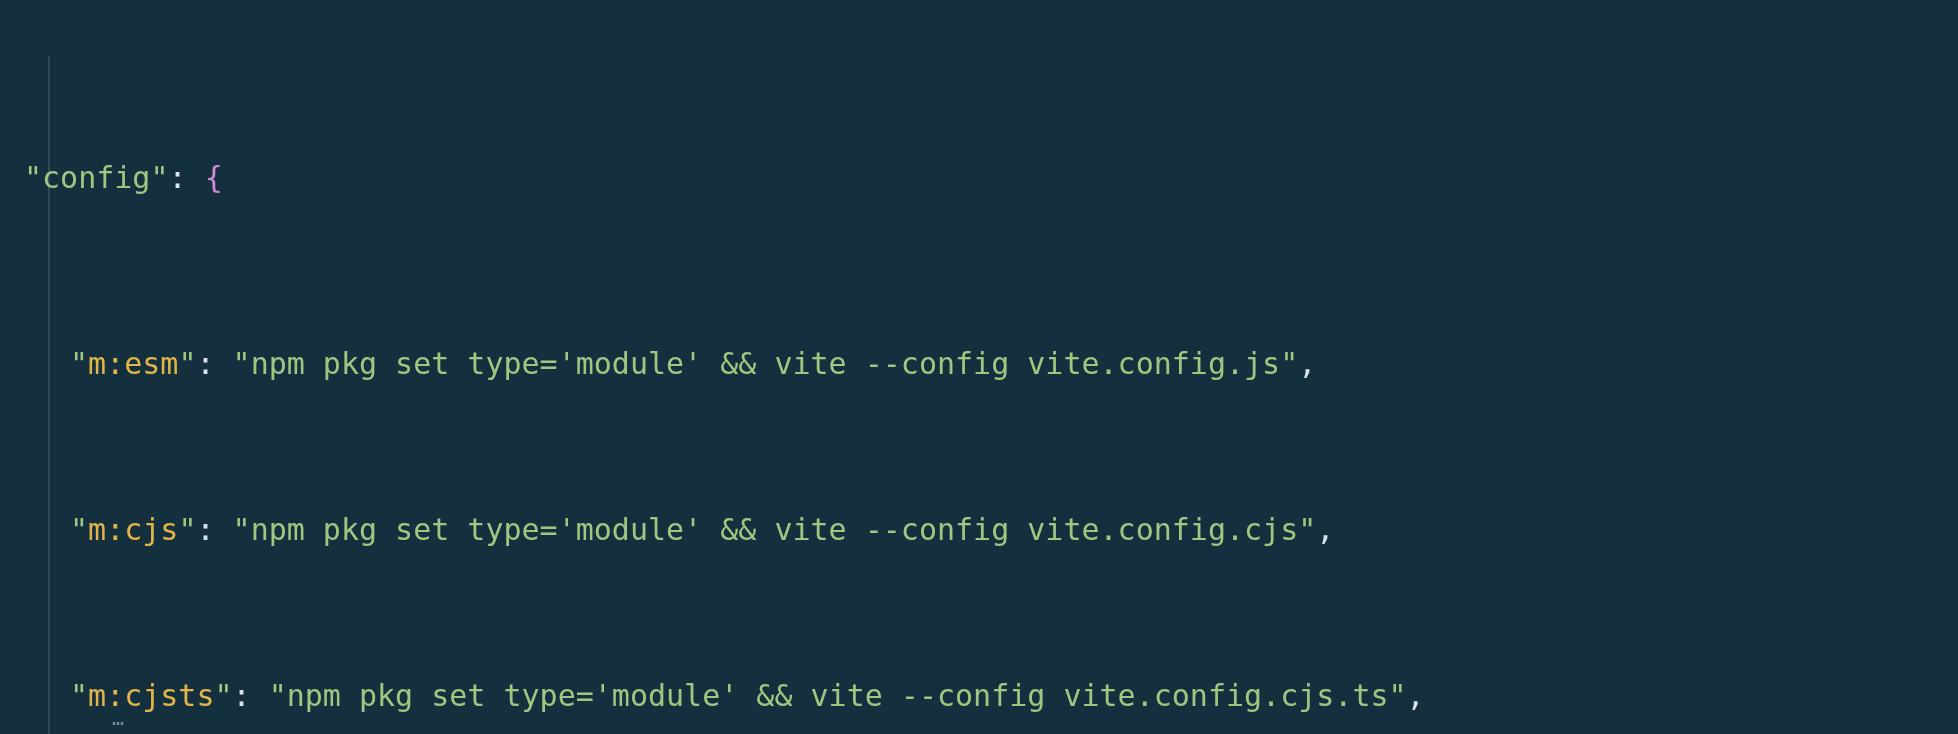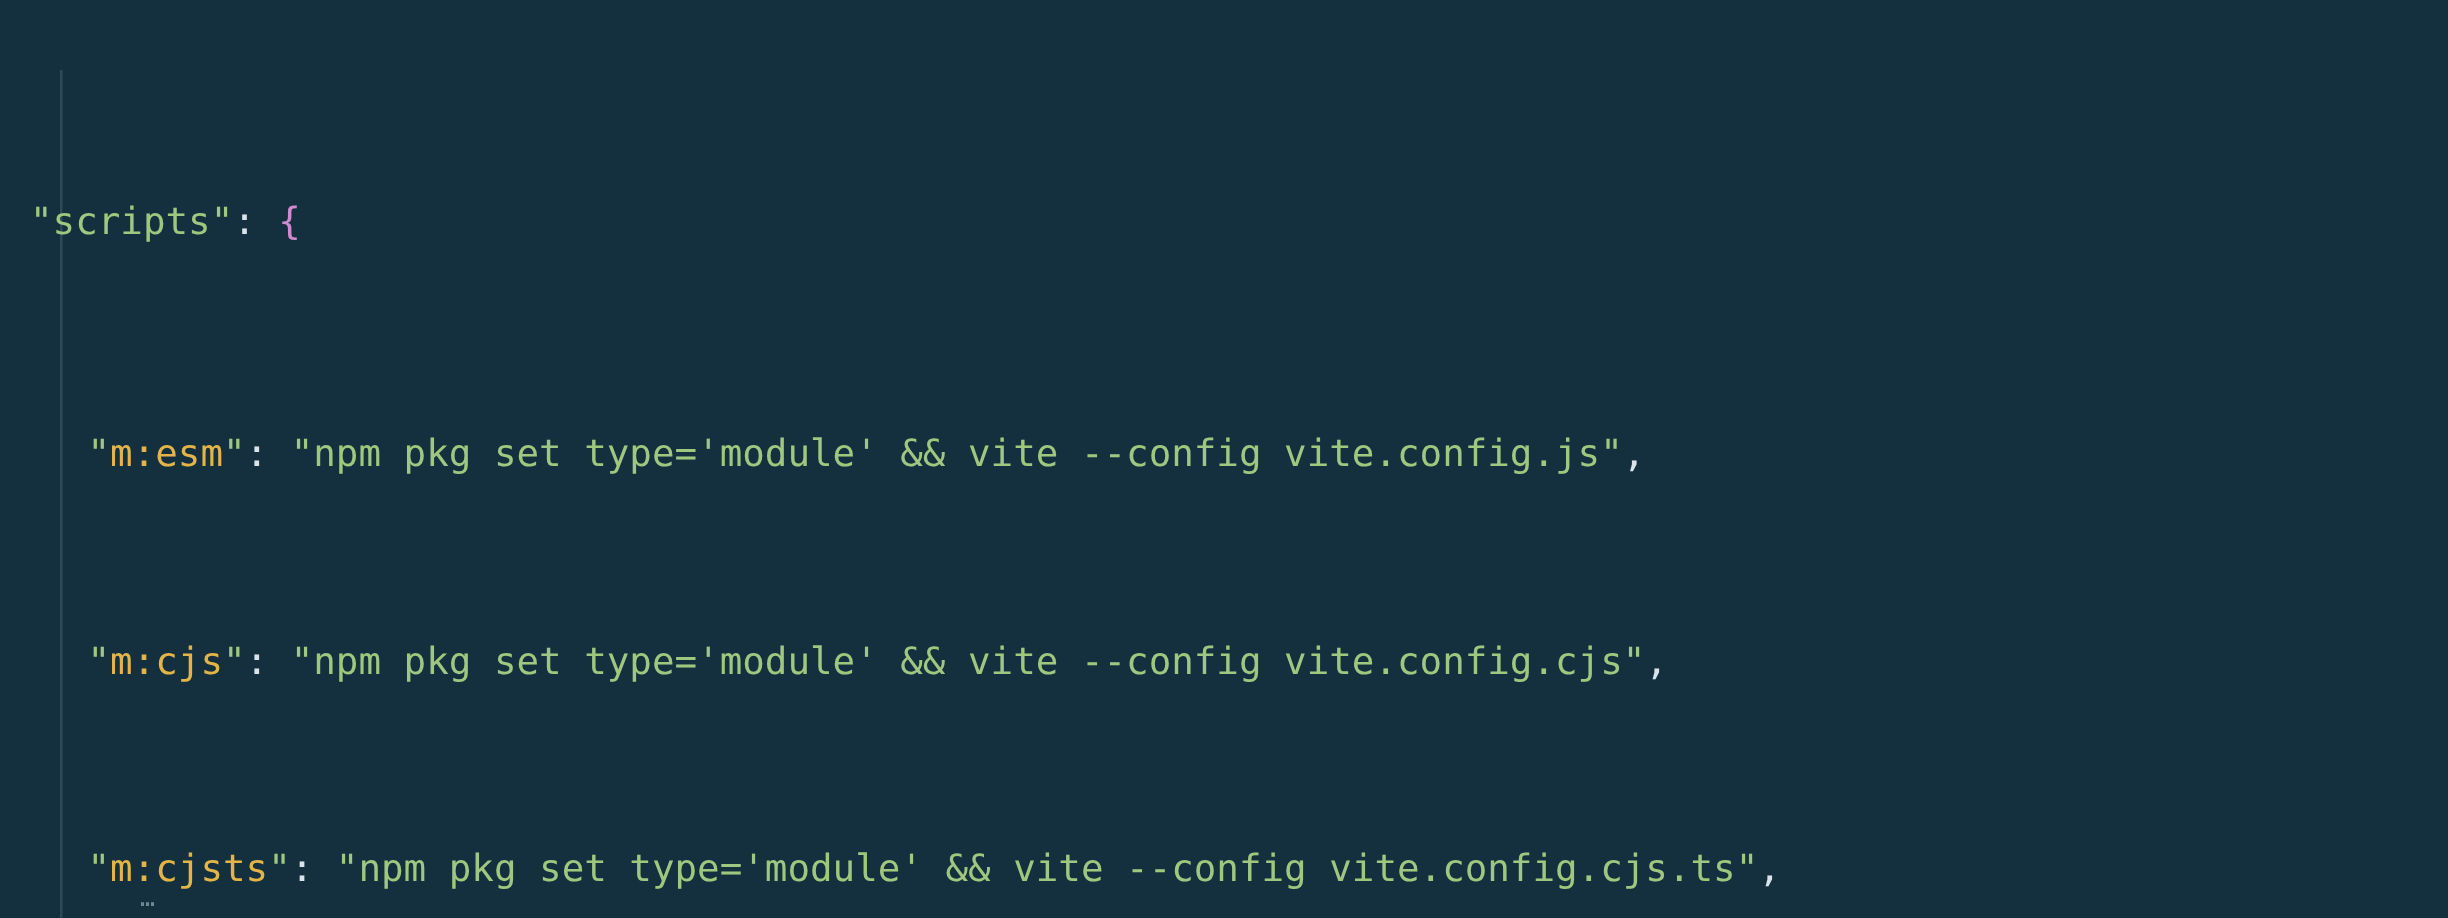--- a/index.html
+++ b/index.html
@@ -25,21 +25,21 @@
   }
 </style>
 </head>
 <body>
 
 <div class="editor">
   <div class="indent-guide"></div>
 
   
   <div class="line first">
-    <span class="code"><span class="tok-str">"</span><span class="tok-str">scripts</span><span class="tok-str">"</span><span class="tok-punc">: </span><span class="tok-brace">{</span></span>
+    <span class="code"><span class="tok-str">"</span><span class="tok-str">config</span><span class="tok-str">"</span><span class="tok-punc">: </span><span class="tok-brace">{</span></span>
   </div>
 
   
   <div class="line">
     <span class="code"><span class="indent"></span><span class="tok-str">"</span><span class="tok-key">m</span><span class="tok-key">:</span><span class="tok-key">esm</span><span class="tok-str">"</span><span class="tok-punc">: </span><span class="tok-str">"</span><span class="tok-str">npm pkg set type='module' &amp;&amp; vite --config vite.config.js</span><span class="tok-str">"</span><span class="tok-punc">,</span></span>
   </div>
 
   <div class="line">
     <span class="code"><span class="indent"></span><span class="tok-str">"</span><span class="tok-key">m</span><span class="tok-key">:</span><span class="tok-key">cjs</span><span class="tok-str">"</span><span class="tok-punc">: </span><span class="tok-str">"</span><span class="tok-str">npm pkg set type='module' &amp;&amp; vite --config vite.config.cjs</span><span class="tok-str">"</span><span class="tok-punc">,</span></span>
   </div>

